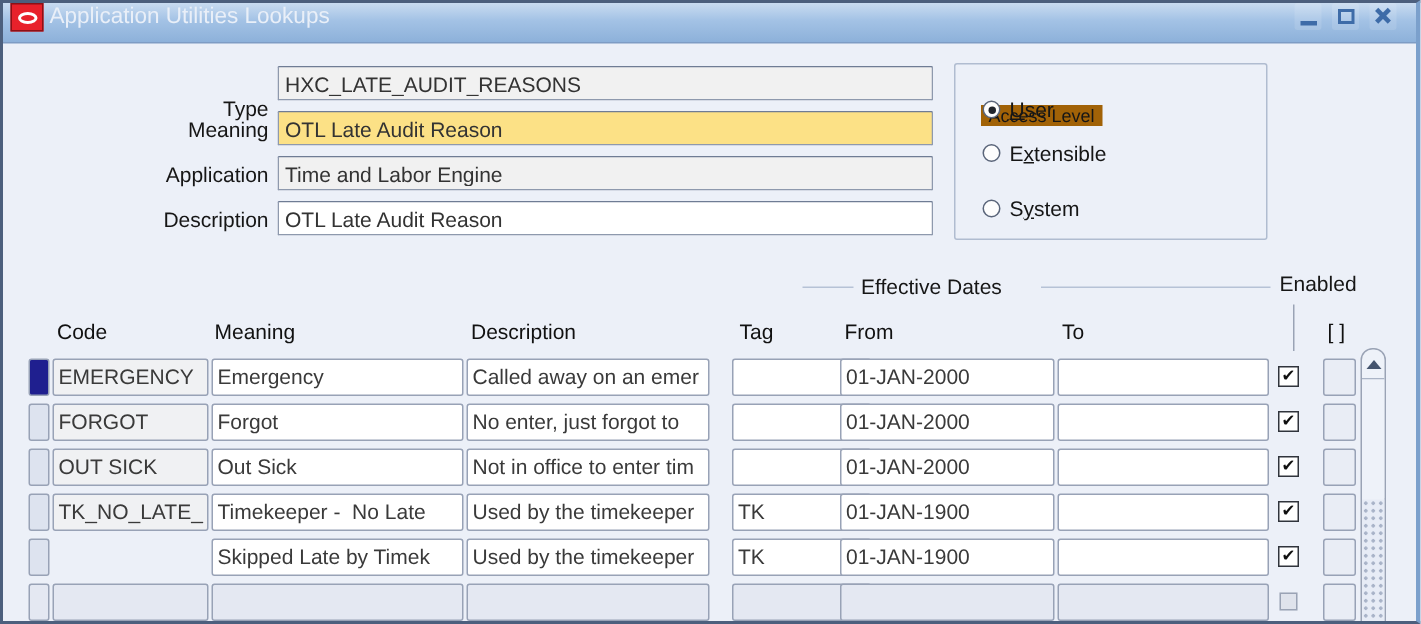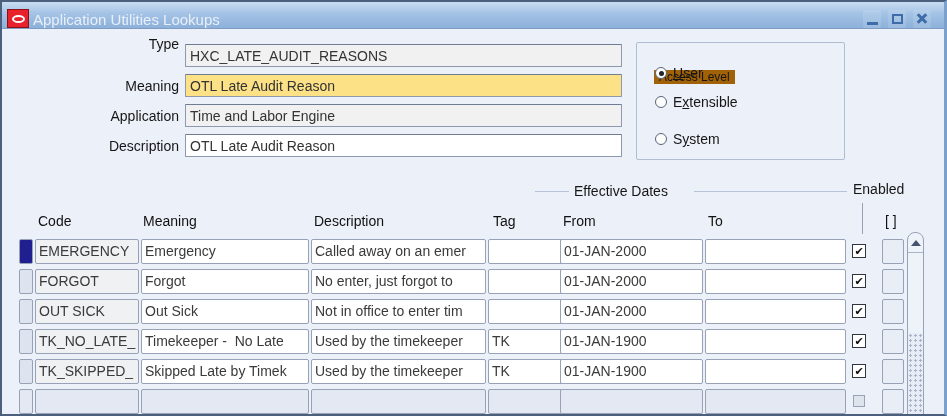--- a/index.html
+++ b/index.html
@@ -5,21 +5,21 @@
   * { margin:0; padding:0; box-sizing:border-box; }
   body { font-family:"Liberation Sans", sans-serif; background:#d0d6e2; }
   .win {
     position:relative; width:947px; height:416px; overflow:hidden;
     background:#ecf0f8; border:2px solid #4c5f7d; border-right:3px solid #7ba0cc;
   }
   
   .titlebar {
     position:absolute; left:0; top:0; right:0; height:27px;
     background:linear-gradient(180deg,#c9dcf1 0%, #a3c2e5 45%, #8db1da 100%);
-    border-bottom:1px solid #7e9cc4; display:flex; align-items:flex-end; padding:0 5px;
+    border-bottom:1px solid #7e9cc4; display:flex; align-items:flex-start; padding:0 5px;
   }
   .oracle-icon { width:22px; height:19px; background:#e8212b; border:1px solid #8c1016;
     display:inline-flex; align-items:center; justify-content:center; flex:none; }
   .oracle-icon .oval { width:13px; height:8px; border:2px solid #ffffff; border-radius:50%; }
   .title { color:#e9eff8; font-size:15px; margin-left:4px; white-space:nowrap; }
   .winbtns { margin-left:auto; display:flex; gap:7px; align-items:center; padding-right:8px; }
   .wbtn { width:18px; height:18px; display:flex; align-items:center; justify-content:center;
     position:relative; cursor:default; background:rgba(255,255,255,0.12); border-radius:2px; }
   .wbtn .bar { width:11px; height:3px; background:#3e6ca8; margin-top:9px; }
   .wbtn .sq  { width:11px; height:10px; border:2px solid #3e6ca8; }
@@ -53,21 +53,21 @@
   .th { position:absolute; top:211px; font-size:14px; color:#111; white-space:nowrap; }
   
   .row { position:absolute; left:0; width:947px; height:25px; }
   .cell { position:absolute; top:0; height:25px; border:1px solid #98a2b6; border-radius:2px;
     background:#ffffff; font-size:14px; color:#3a3a3a; padding:3px 3px 0;
     white-space:pre; overflow:hidden; }
   .sel     { left:17px;  width:14px; background:#dde3ef; padding:0; }
   .sel.current { background:#1f1f8f; }
   .c-code  { left:33px;  width:104px; background:#f0f1f3; }
   .c-mean  { left:139px; width:168px; }
-  .c-desc  { left:309px; width:175px; }
+  .c-desc  { left:309px; width:162px; }
   .c-tag   { left:486px; width:93px;  }
   .c-from  { left:558px; width:143px; }
   .c-to    { left:703px; width:141px; }
   .cb { position:absolute; left:850px; top:5px; width:14px; height:14px;
     border:1px solid #30343c; background:#fff; display:flex; align-items:center; justify-content:center; }
   .cb.checked::after { content:"\2714"; font-size:11px; color:#101010; line-height:1; }
   .cb.off { border-color:#9aa3b5; background:#dfe3ec; width:12px; height:12px; top:6px; left:851px; }
   .flex-cell { left:880px; width:22px; background:#e9edf5; }
   .dim { background:#e4e8f2 !important; }
   
@@ -98,21 +98,21 @@
       <span class="wbtn">
           <span class="sq"></span>
         </span>
       <span class="wbtn">
           <span class="x1"></span>
           <span class="x2"></span>
         </span>
     </span>
   </div>
 
-  <div class="flabel" style="top:34px">Type</div>
+  <div class="flabel" style="top:62px">Type</div>
   <input class="ffield ro" style="top: 42px;" readonly="" value="HXC_LATE_AUDIT_REASONS">
   <div class="flabel" style="top:76px">Meaning</div>
   <input class="ffield req" style="top: 72px;" value="OTL Late Audit Reason">
   <div class="flabel" style="top:106px">Application</div>
   <input class="ffield ro" style="top: 102px;" readonly="" value="Time and Labor Engine">
   <div class="flabel" style="top:136px">Description</div>
   <input class="ffield" style="top: 132px;" value="OTL Late Audit Reason">
 
   <div class="alevel">
     <span class="legend">Access Level</span>
@@ -183,21 +183,20 @@
     <span class="cell c-mean">Timekeeper -  No Late</span>
     <span class="cell c-desc">Used by the timekeeper</span>
     <span class="cell c-tag">TK</span>
     <span class="cell c-from">01-JAN-1900</span>
     <span class="cell c-to"></span>
     <span class="cb checked"></span>
     <span class="cell flex-cell"></span>
   </div>
   <div class="row" style="top:357px">
     <span class="cell sel"></span>
-    <span class="cell c-code">TK_SKIPPED_</span>
     <span class="cell c-mean">Skipped Late by Timek</span>
     <span class="cell c-desc">Used by the timekeeper</span>
     <span class="cell c-tag">TK</span>
     <span class="cell c-from">01-JAN-1900</span>
     <span class="cell c-to"></span>
     <span class="cb checked"></span>
     <span class="cell flex-cell"></span>
   </div>
   <div class="row" style="top:387px">
     <span class="cell sel dim"></span>

